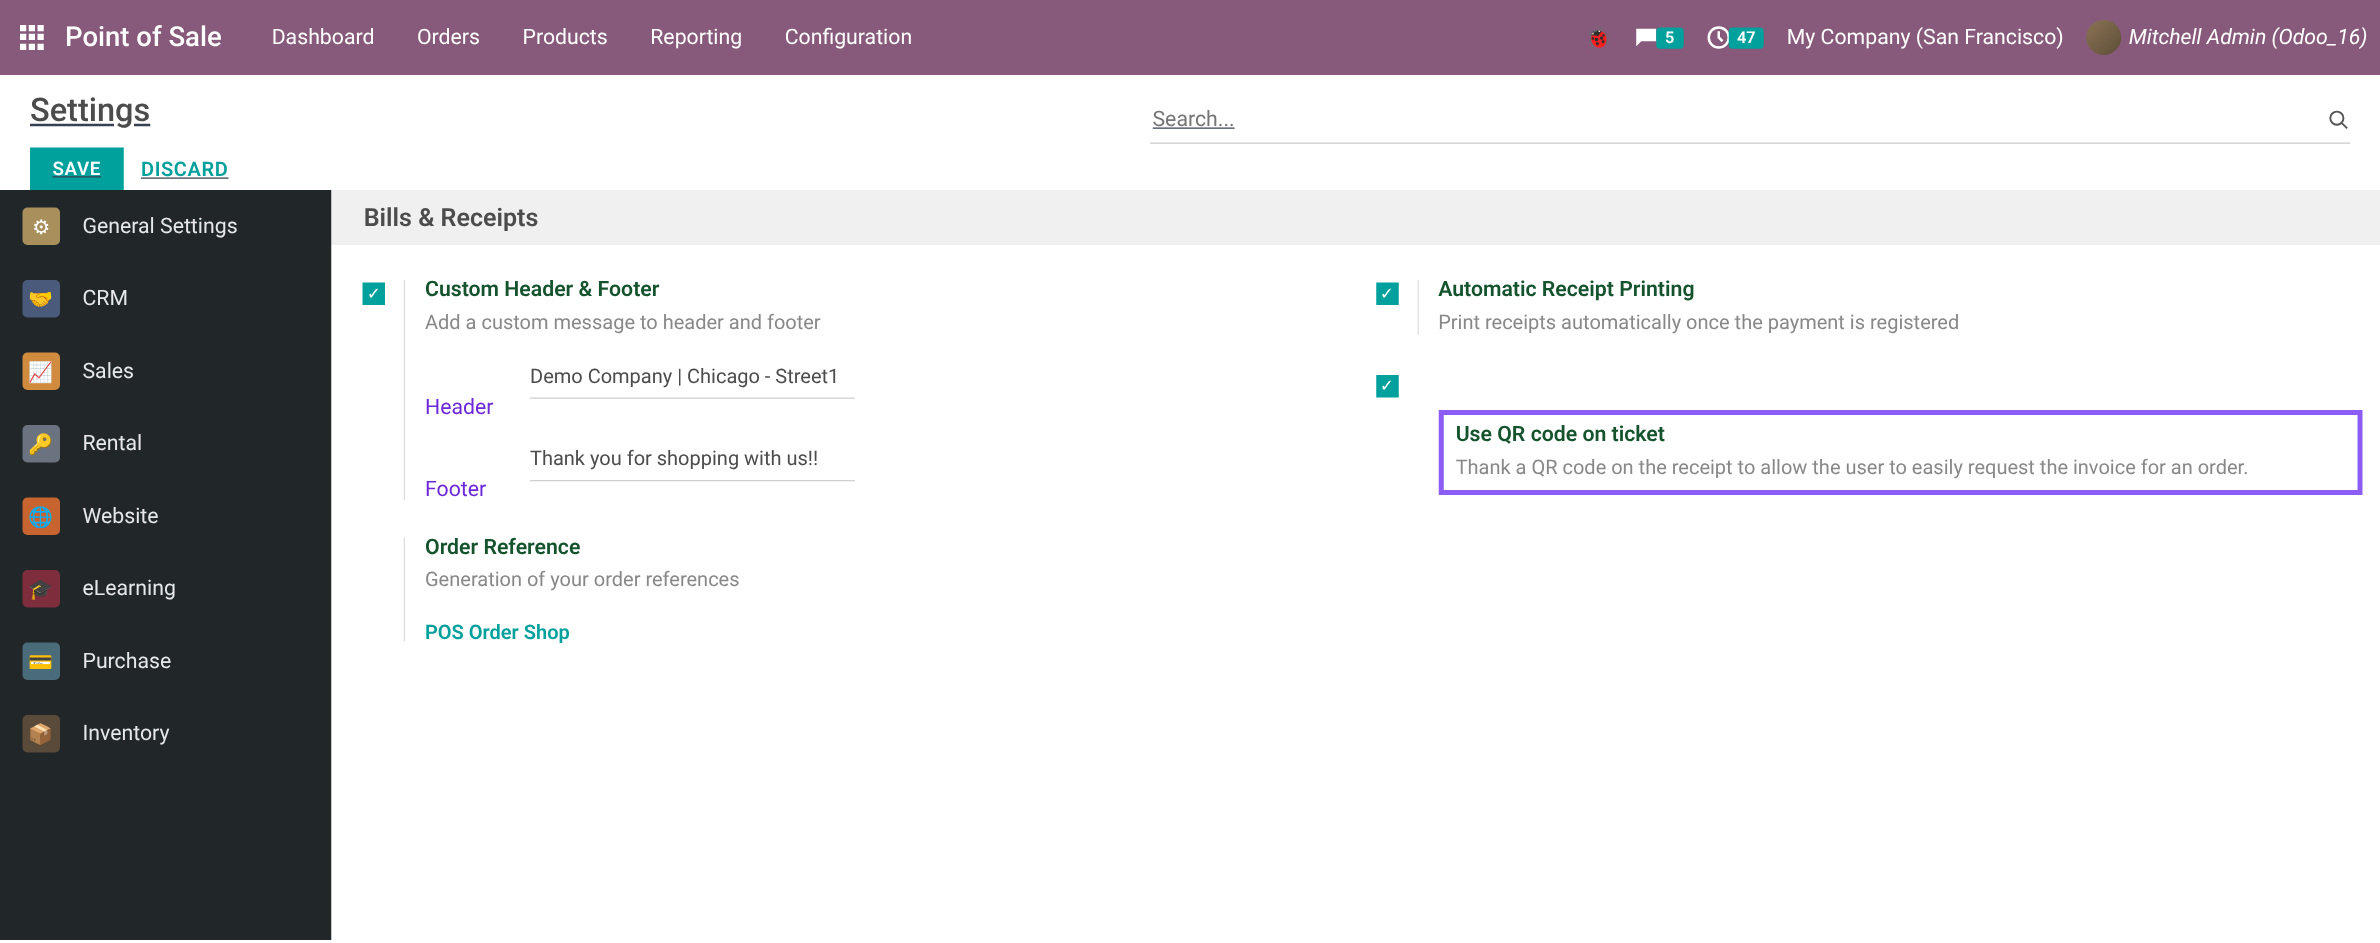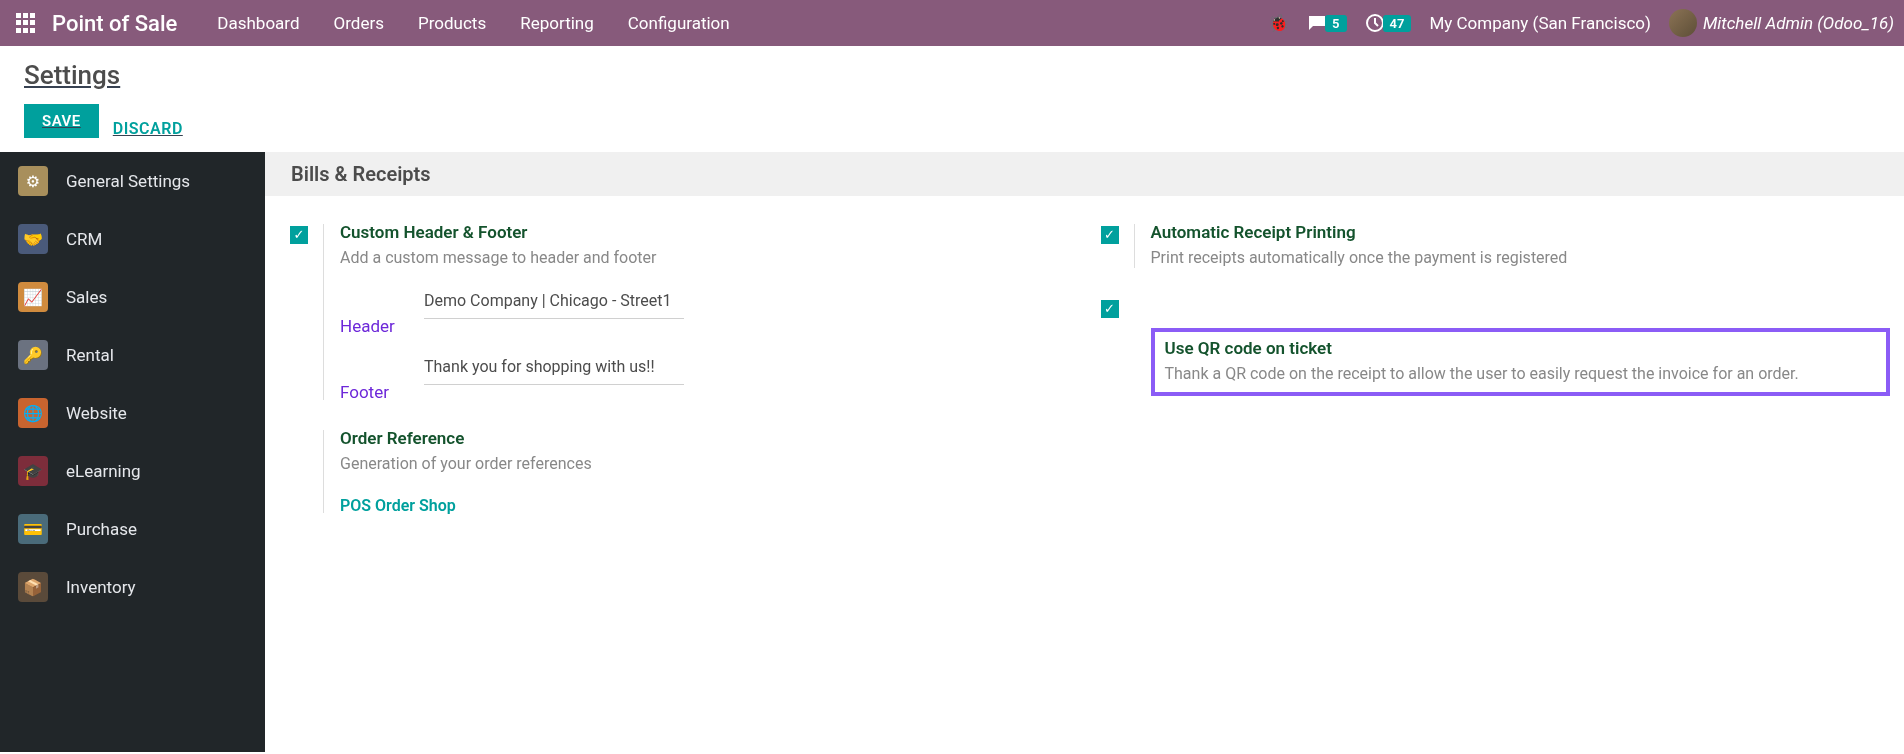--- a/index.html
+++ b/index.html
@@ -1,37 +1,37 @@
 <!DOCTYPE html>
 <html><head>
 <meta charset="utf-8">
 <style>
 * { margin:0; padding:0; box-sizing:border-box; font-family:-apple-system,BlinkMacSystemFont,"Segoe UI",Roboto,sans-serif; }
 body { width:1904px; height:754px; overflow:hidden; background:#fff; color:#374151; }
 
 
-.topnav { height:46px; background:#875A7B; display:flex; align-items:center; color:#fff; padding:0 10px 0 14px; }
+.topnav { height:60px; background:#875A7B; display:flex; align-items:center; color:#fff; padding:0 10px 0 14px; }
 .topnav .apps-icon { width:24px; height:24px; display:flex; flex-wrap:wrap; gap:2px; padding:2px; margin-right:14px; }
 .topnav .apps-icon span { width:5px; height:5px; background:#fff; }
 .topnav .brand { font-size:22px; font-weight:500; margin-right:40px; }
 .topnav .menu { display:flex; gap:34px; }
 .topnav .menu a { color:#fff; font-size:17px; text-decoration:none; }
 .topnav .spacer { flex:1; }
 .topnav .right { display:flex; align-items:center; gap:18px; }
 .badge-combo { position:relative; display:flex; align-items:center; }
 .badge-combo .icon { font-size:18px; color:#fff; }
 .badge-num { background:#00A09D; color:#fff; font-size:13px; font-weight:600; padding:1px 7px; border-radius:3px; margin-left:-2px; }
 .company { font-size:17px; }
 .avatar { width:28px; height:28px; border-radius:50%; background:linear-gradient(135deg,#8b7355,#5d4e37); margin-right:6px; }
 .user { font-size:17px; display:flex; align-items:center;font-style:italic; }
 
 
 .cp { display:flex; justify-content:space-between; align-items:flex-start; padding:14px 24px 0 24px;text-decoration:underline; }
 .cp-left h1 { font-size:26px; font-weight:500; color:#4c4c4c; margin-bottom:14px; }
-.cp-buttons { display:flex; align-items:flex-end; gap:14px; margin-bottom:14px; }
+.cp-buttons { display:flex; align-items:center; gap:14px; }
 .btn-save { background:#00A09D; color:#fff; border:none; padding:8px 18px; font-size:15px; font-weight:600; letter-spacing:.5px; cursor:pointer; }
 .btn-discard { background:none; border:none; color:#00A09D; font-size:16px; font-weight:600; letter-spacing:.5px; cursor:pointer; }
 .cp-right { flex:1; max-width:960px; display:flex; align-items:center; border-bottom:1px solid #ccc; padding:4px 0; margin-top:4px; }
 .cp-right input { flex:1; border:none; outline:none; font-size:17px; padding:4px 2px; color:#666; }
 .cp-right .search-ic { color:#666; font-size:18px; }
 
 
 .body { display:flex; height:calc(754px - 46px - 108px); }
 .leftbar { width:265px; background:#212629; overflow-y:auto; position:relative; }
 .leftbar::-webkit-scrollbar { width:12px; }
@@ -123,20 +123,29 @@
 </div>
 
 <div class="cp">
   <div class="cp-left">
     <h1>Settings</h1>
     <div class="cp-buttons">
       <button class="btn-save">SAVE</button>
       <button class="btn-discard">DISCARD</button>
     </div>
   </div>
+  <div class="cp-right">
+    <input placeholder="Search..." style="">
+    <span class="search-ic">
+      <svg width="18" height="18" viewBox="0 0 24 24" fill="none" stroke="#555" stroke-width="2">
+          <circle cx="10" cy="10" r="7"></circle>
+          <path d="M21 21l-6-6"></path>
+        </svg>
+    </span>
+  </div>
 </div>
 
 <div class="body">
   <div class="leftbar">
     <div class="left-item">
         <div class="left-icon ic-general">⚙</div>
         <span class="left-label">General Settings</span>
       </div>
     <div class="left-item">
         <div class="left-icon ic-crm">🤝</div>

